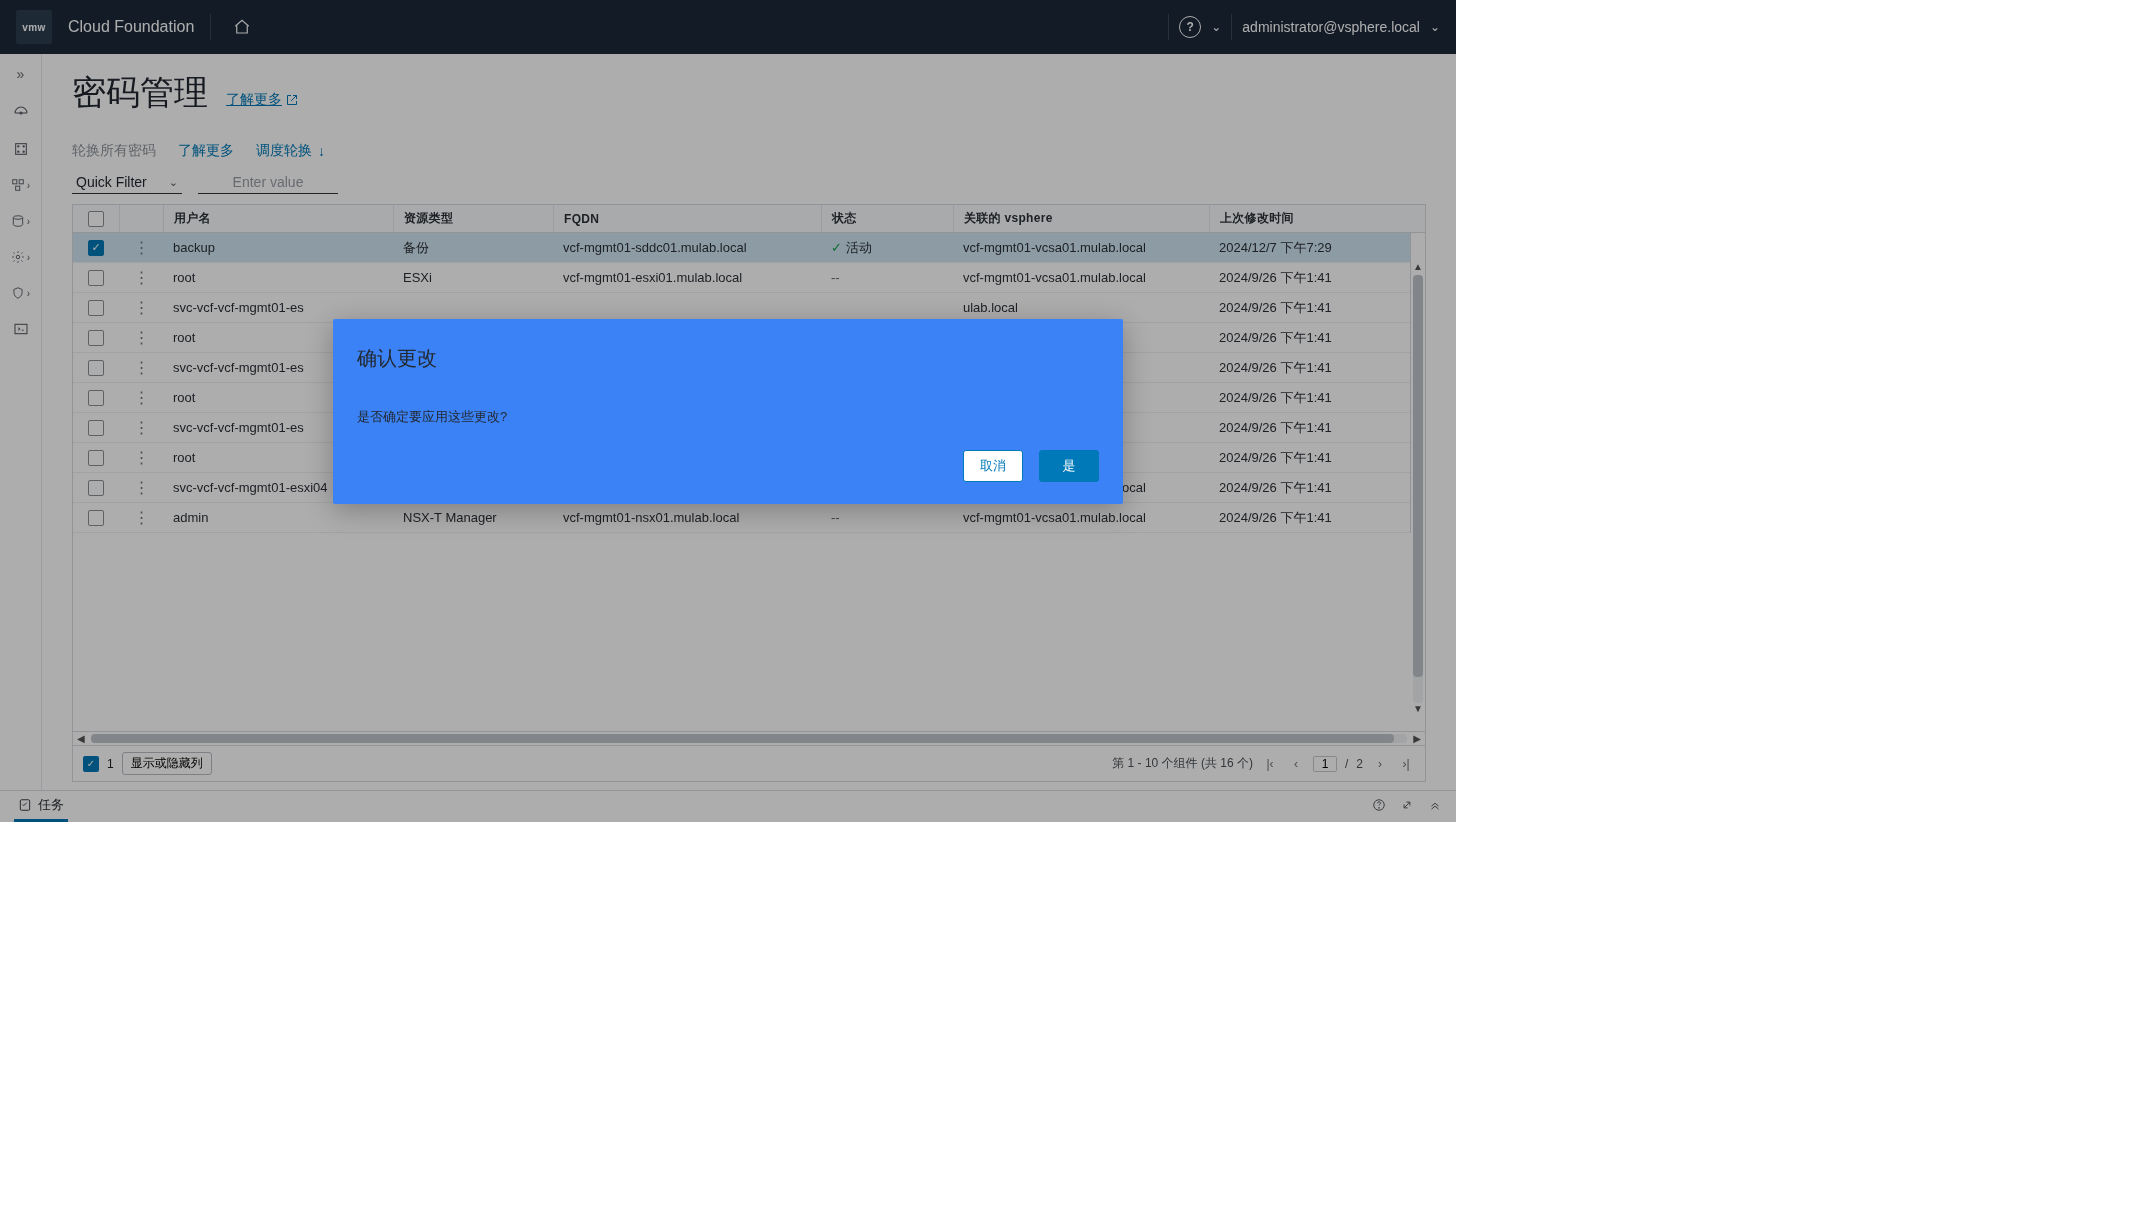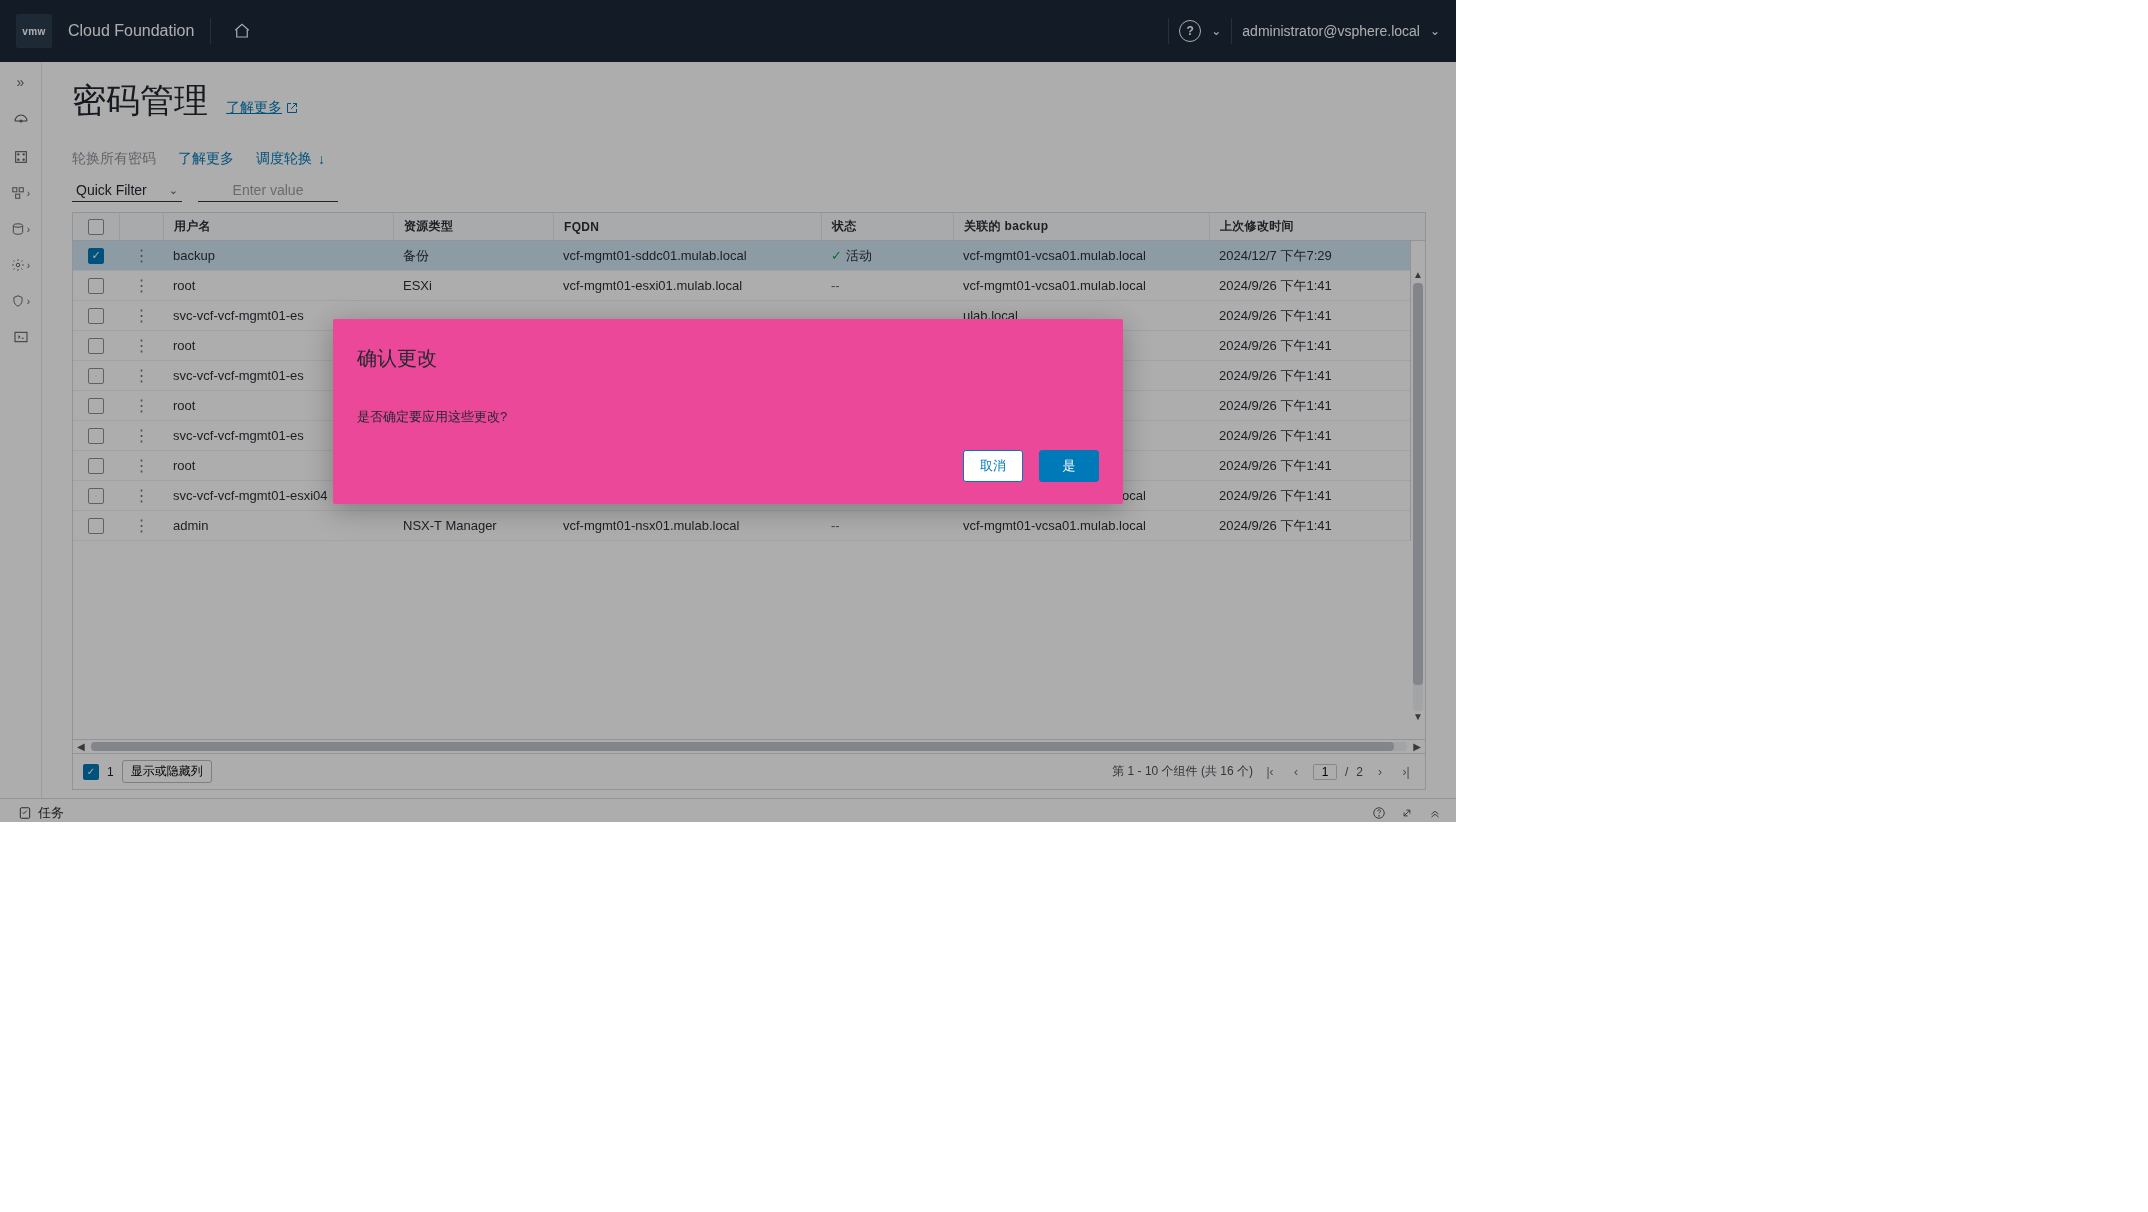--- a/index.html
+++ b/index.html
@@ -1,19 +1,19 @@
 <!DOCTYPE html>
 <html><head>
 <meta charset="utf-8">
 <style>
   * { box-sizing: border-box; margin: 0; padding: 0; }
   body { font-family: "Helvetica Neue", Arial, sans-serif; background:#fff; color:#232931; font-size:13px; width:1456px; height:822px; overflow:hidden; position:relative; }
   .overlay { position:absolute; inset:0; background:rgba(0,0,0,.32); z-index:50; }
   
-  .topbar { height:62px; background:#1b2838; display:flex; align-items:center; color:#fff; padding:0 16px; gap:16px; }
+  .topbar { height:54px; background:#1b2838; display:flex; align-items:center; color:#fff; padding:0 16px; gap:16px; }
   .logo-bx { width:36px; height:34px; background:#2d3d50; display:flex; align-items:center; justify-content:center; font-size:10px; font-weight:600; letter-spacing:.5px; border-radius:2px; }
   .brand { font-size:16px; font-weight:400; }
   .top-divider { width:1px; height:26px; background:#3a4858; }
   .home-btn { width:30px; height:30px; display:flex; align-items:center; justify-content:center; cursor:pointer; }
   .top-spacer { flex:1; }
   .help-btn { width:22px; height:22px; border:1.5px solid #fff; border-radius:50%; display:flex; align-items:center; justify-content:center; font-size:12px; font-weight:600; }
   .chev { font-size:12px; }
   .user-txt { font-size:14px; }
   .top-right { display:flex; align-items:center; gap:10px; }
   
@@ -72,21 +72,21 @@
   .cols-btn{ border:1px solid #b7bcc2; border-radius:3px; padding:2px 8px; background:#fff; cursor:pointer; font-size:12px;}
   .footer-right{ margin-left:auto; display:flex; align-items:center; gap:8px; color:#4c5258;}
   .pager-btn{ width:18px; text-align:center; cursor:pointer; color:#6a7076;}
   .page-in{ width:24px; border:1px solid #c6cacf; text-align:center; border-radius:2px; font-size:12px;}
   
   .bottombar{ height:32px; border-top:1px solid #d7dbe0; display:flex; align-items:center; padding:0 14px; gap:8px; font-size:13px; color:#2c3138; }
   .bb-left{ display:flex; align-items:center; gap:6px; border-bottom:3px solid #0079b8; height:100%; padding:0 4px;}
   .bb-right{ margin-left:auto; display:flex; gap:14px; color:#4c5258;}
   .bb-ic{ cursor:pointer;}
   
-  .modal{ position:absolute; z-index:60; left:333px; top:319px; width:790px; background:#ec4899; border-radius:2px; box-shadow:0 6px 28px rgba(0,0,0,.28); padding:26px 24px 22px 24px; }
+  .modal{ position:absolute; z-index:60; left:333px; top:319px; width:790px; background:#3b82f6; border-radius:2px; box-shadow:0 6px 28px rgba(0,0,0,.28); padding:26px 24px 22px 24px; }
   .modal h2{ font-size:20px; font-weight:500; margin-bottom:36px;}
   .modal-body{ font-size:13px; margin-bottom:24px;}
   .modal-actions{ display:flex; justify-content:flex-end; gap:16px;}
   .btn{ min-width:60px; height:32px; border-radius:3px; font-size:13px; cursor:pointer; display:flex; align-items:center; justify-content:center;}
   .btn-outline{ border:1px solid #0079b8; color:#0079b8; background:#fff;}
   .btn-primary{ background:#0079b8; color:#fff; border:1px solid #0079b8;}
   
   .vscroll{ position:absolute; right:0; top:28px; bottom:14px; width:14px; background:#fff;}
   .vs-btn{ height:14px; font-size:10px; color:#555; text-align:center;}
   .vs-track{ position:absolute; top:14px; bottom:14px; left:2px; right:2px; background:#f1f2f4; border-radius:4px;}
@@ -202,21 +202,21 @@
     <div class="table-wrap" style="position:relative">
       <div class="thead">
         <div class="th colchk">
             <div class="chk"></div>
           </div>
         <div class="th colmenu"></div>
         <div class="th coluser">用户名</div>
         <div class="th coltype">资源类型</div>
         <div class="th colfqdn">FQDN</div>
         <div class="th colstat">状态</div>
-        <div class="th colvc">关联的 backup</div>
+        <div class="th colvc">关联的 vsphere</div>
         <div class="th coltime">上次修改时间</div>
       </div>
       <div class="tbody">
         <div class="tbody-inner" id="tbody-inner">
             <div class="trow selected">
               <div class="td colchk">
                 <div class="chk on"></div>
               </div>
               <div class="td colmenu">
                 <span class="kebab">⋮</span>

